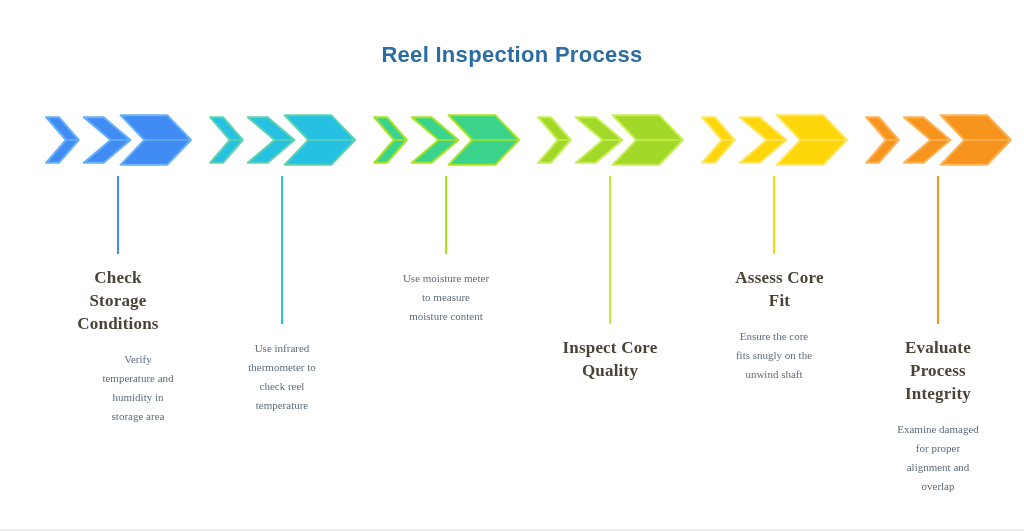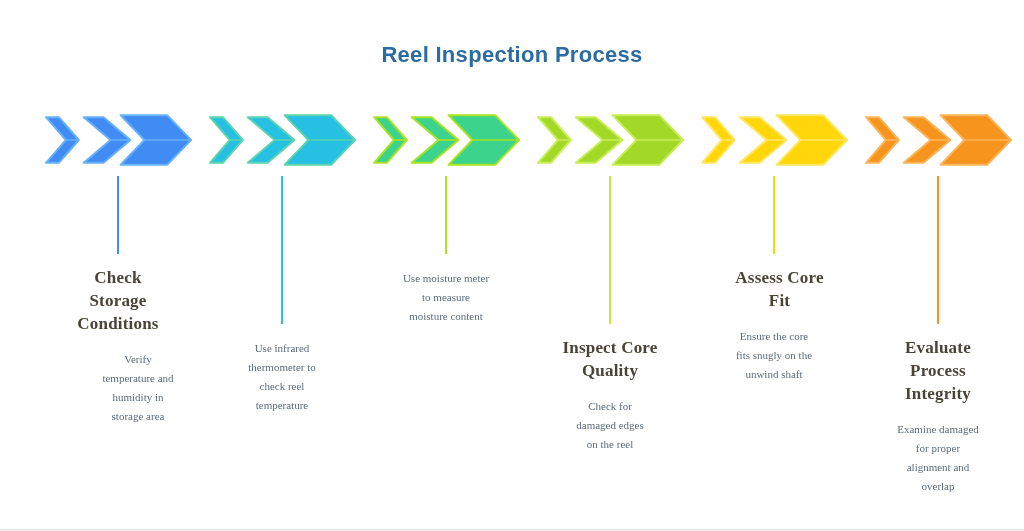--- a/index.html
+++ b/index.html
@@ -102,23 +102,20 @@
       <path d="M76,1 L123,1 L147,26 L123,51 L76,51 L100,26 Z" stroke-width="2" stroke-linejoin="round" fill="#A2D827" stroke="#C8EE55"></path>
       <line x1="21.5" y1="26" x2="33" y2="26" stroke-width="1.6" stroke="#C8EE55"></line>
       <line x1="66.5" y1="26" x2="85" y2="26" stroke-width="1.6" stroke="#C8EE55"></line>
       <line x1="100.5" y1="26" x2="146" y2="26" stroke-width="1.6" stroke="#C8EE55"></line>
     </svg>
     <svg class="connector" width="4" height="148" viewBox="0 0 4 148">
       <line x1="2" y1="0" x2="2" y2="148" stroke-width="2" stroke="#C3EA36"></line>
     </svg>
     <div class="step-title" style="color: rgb(74, 67, 55);">Inspect Core
 Quality</div>
-    <div class="step-desc" style="color: rgb(93, 108, 123);">Check for
-damaged edges
-on the reel</div>
   </div>
 
   <div class="step">
     <svg class="chevrons" viewBox="0 0 148 52">
       <path d="M1,3 L14,3 L34,26 L14,49 L1,49 L21,26 Z" stroke-width="2" stroke-linejoin="round" fill="#FFD60A" stroke="#FFE661"></path>
       <path d="M39,3 L59,3 L86,26 L59,49 L39,49 L66,26 Z" stroke-width="2" stroke-linejoin="round" fill="#FFD60A" stroke="#FFE661"></path>
       <path d="M76,1 L123,1 L147,26 L123,51 L76,51 L100,26 Z" stroke-width="2" stroke-linejoin="round" fill="#FFD60A" stroke="#FFE661"></path>
       <line x1="21.5" y1="26" x2="33" y2="26" stroke-width="1.6" stroke="#FFE661"></line>
       <line x1="66.5" y1="26" x2="85" y2="26" stroke-width="1.6" stroke="#FFE661"></line>
       <line x1="100.5" y1="26" x2="146" y2="26" stroke-width="1.6" stroke="#FFE661"></line>

